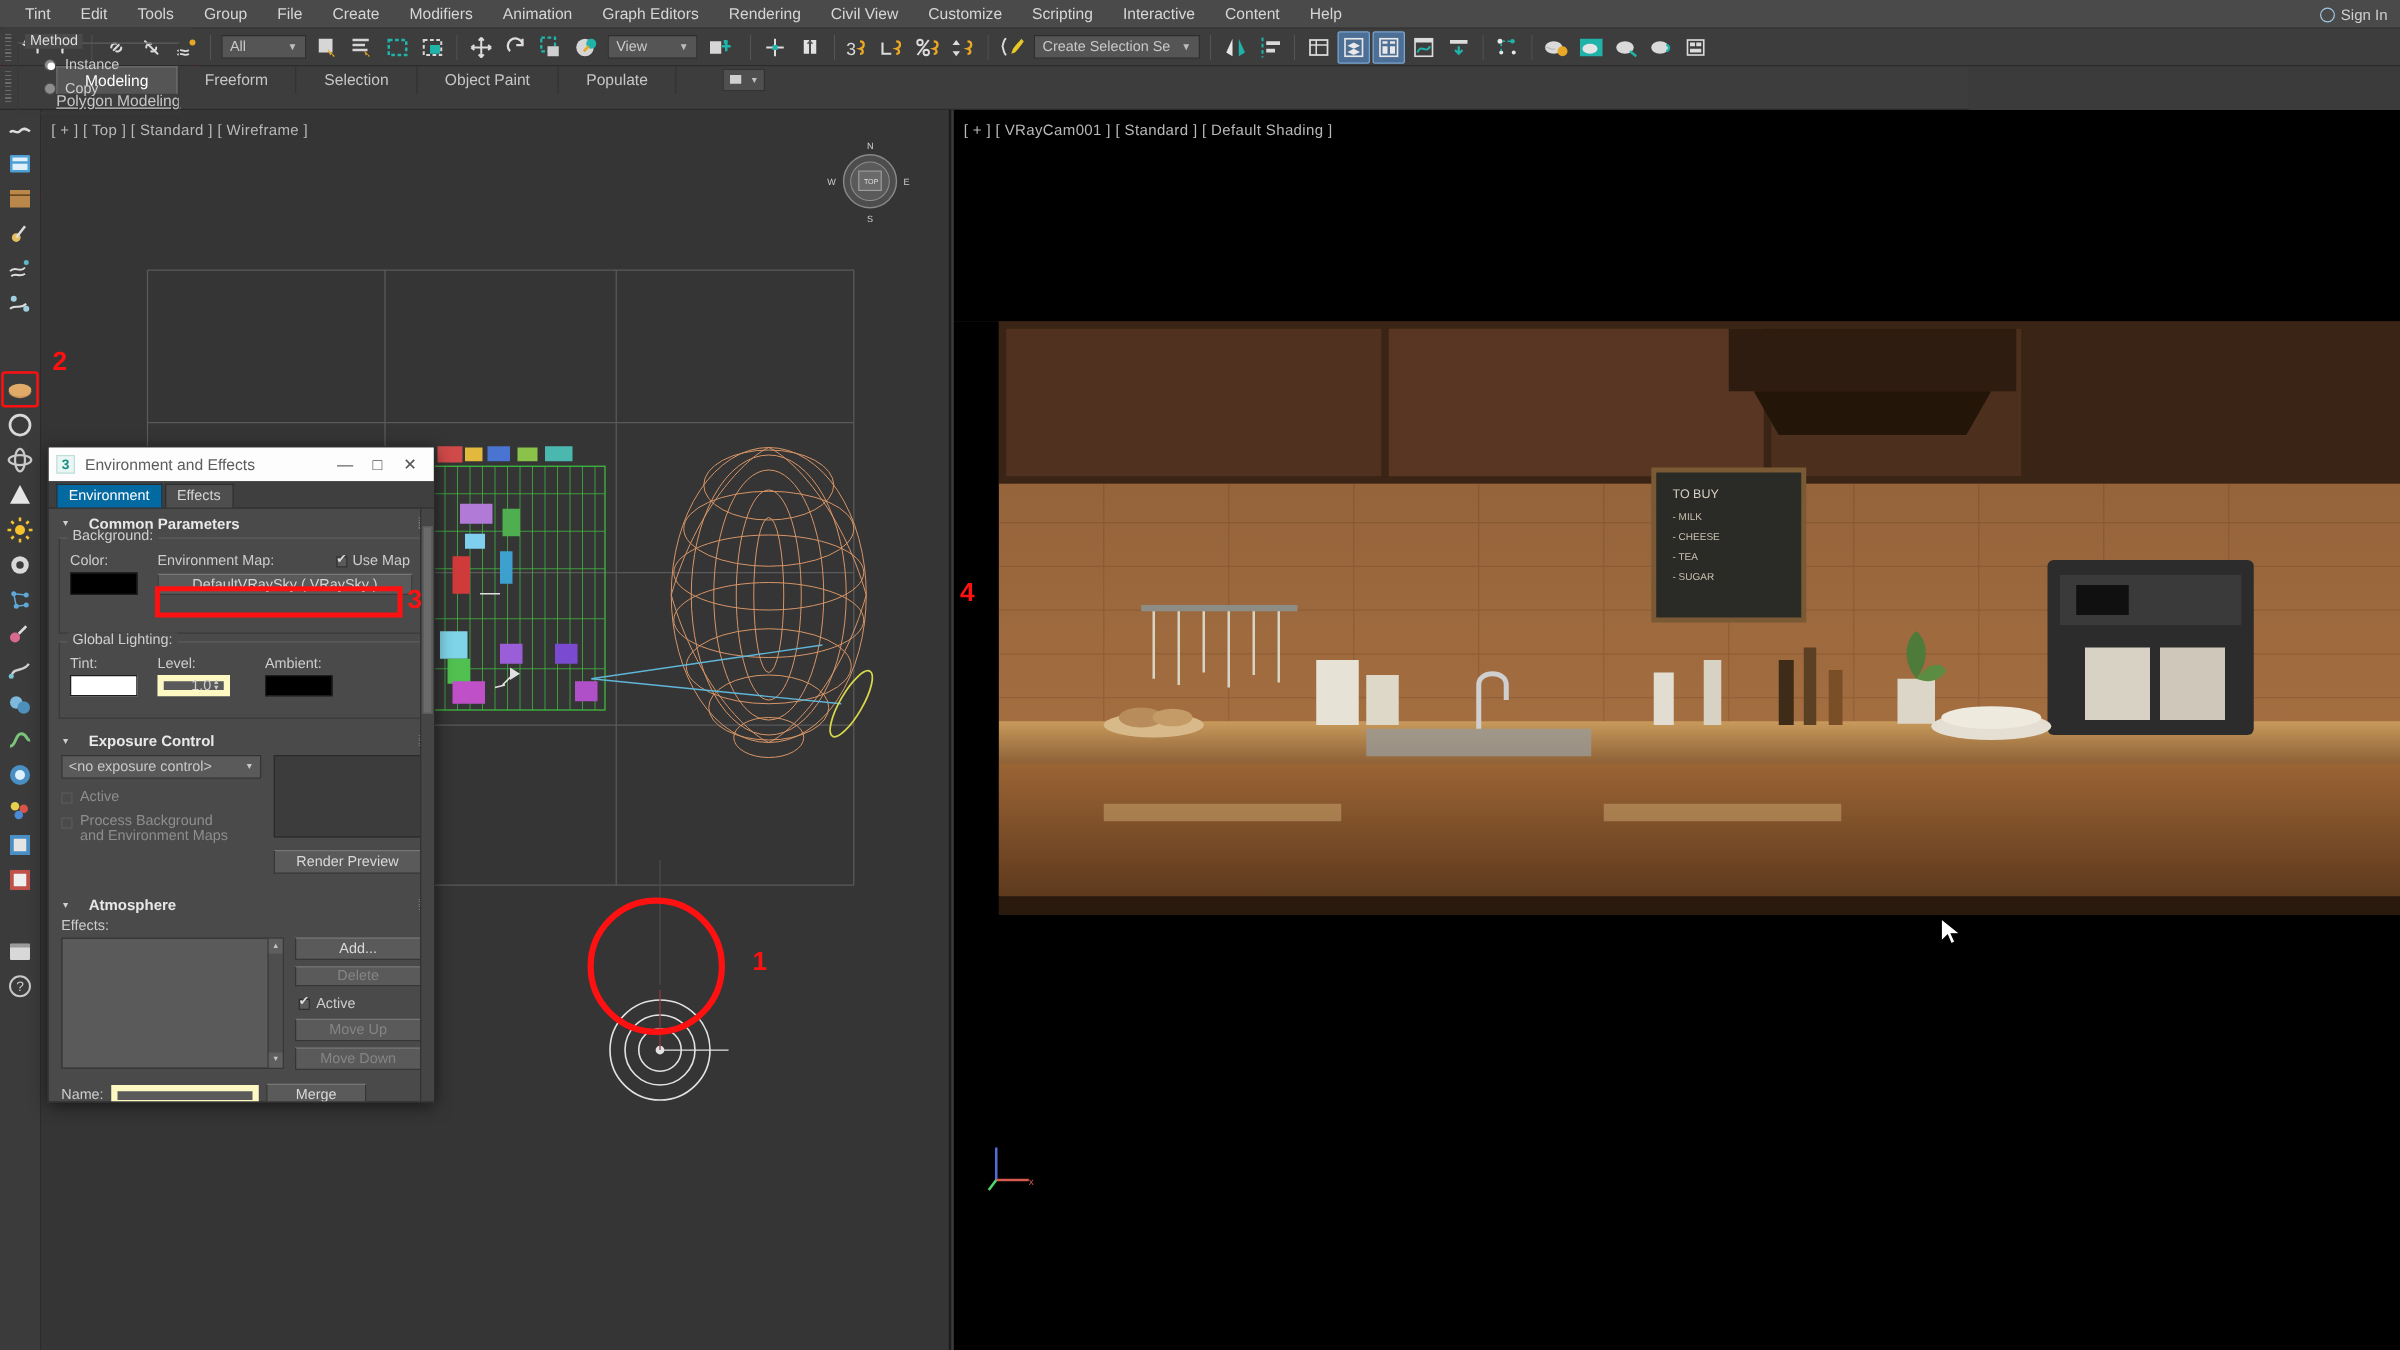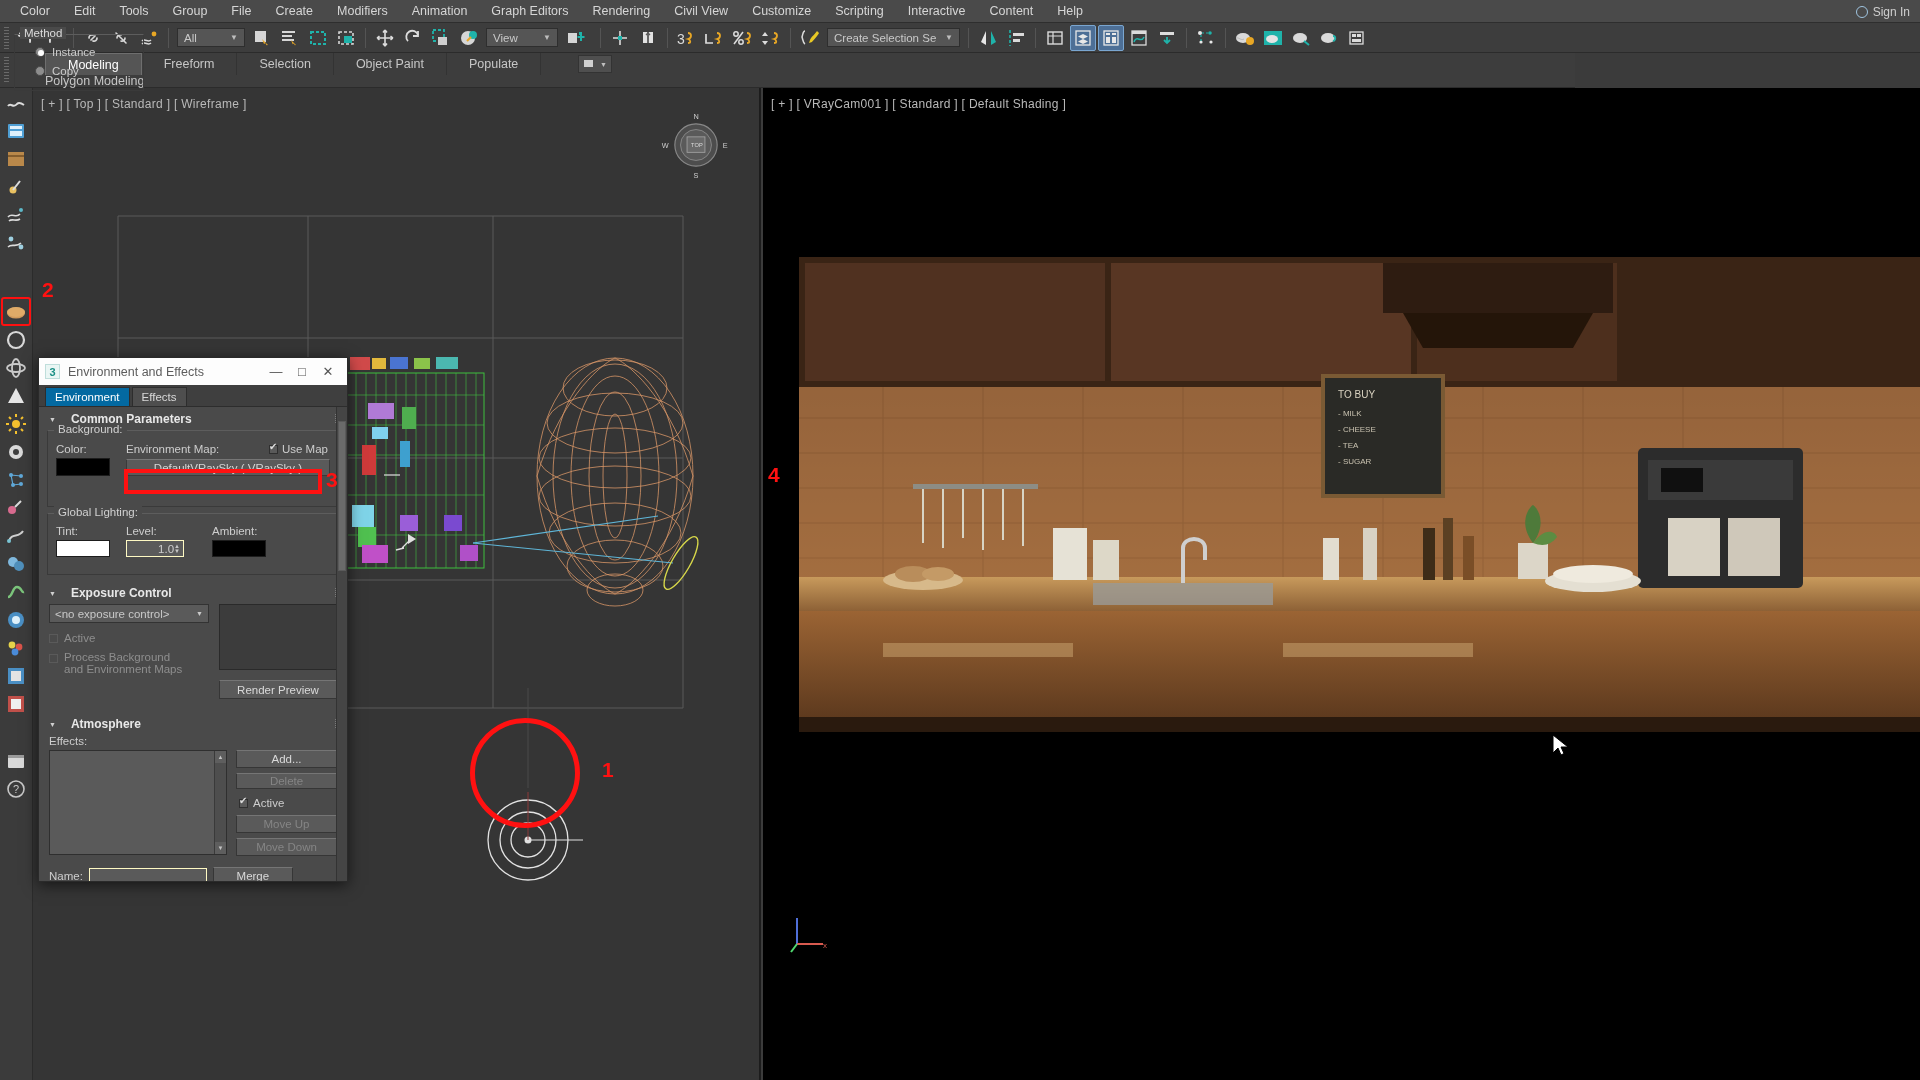--- a/index.html
+++ b/index.html
@@ -39,21 +39,21 @@
   .ribbon { position:absolute; left:0; top:53px; width:1575px; height:35px;
     background:#3d3d3d; border-bottom:1px solid #2b2b2b; }
   .ribgrip { position:absolute; left:4px; top:4px; width:5px; height:26px;
     background:repeating-linear-gradient(to bottom,#6a6a6a 0,#6a6a6a 1px,transparent 1px,transparent 3px); }
   .ribtabs { position:absolute; left:45px; top:0; display:flex; height:22px; }
   .ribtab { color:#c6c6c6; font-size:12.5px; padding:0 22px; line-height:22px;
     border-right:1px solid #333; }
   .ribtab.sel { background:#555; color:#fff; border-top:1px solid #6e6e6e;
     border-left:1px solid #6e6e6e; border-right:1px solid #6e6e6e; }
   .ribsub { position:absolute; left:45px; top:22px; color:#c6c6c6; font-size:12.5px;
-    line-height:13px; }
+    line-height:13px;text-decoration:underline; }
   .ribicon { position:absolute; top:2px; width:34px; height:18px; background:#4f4f4f;
     border:1px solid #333; display:flex; align-items:center; justify-content:center; gap:3px; }
 
   
   .rail { position:absolute; left:0; top:88px; width:33px; height:992px;
     background:#3b3b3b; border-right:1px solid #2b2b2b; }
   .rbtn { width:28px; height:27px; margin:1px 2px; display:flex;
     align-items:center; justify-content:center; border-radius:2px; position:relative; }
   .rbtn.hl { outline:2px solid #ff1010; outline-offset:-1px; }
 
@@ -102,23 +102,23 @@
   .lbl.dim { color:#8e8e8e; }
   .swatch { border:1px solid #1d1d1d; }
   .mapbtn { background:#5a5a5a; border:1px solid #3a3a3a; border-top-color:#767676;
     color:#d4d4d4; font-size:11.5px; height:17px; display:flex; align-items:center;
     justify-content:center; }
   .chk { width:9px; height:9px; background:#5a5a5a; border:1px solid #2f2f2f;
     display:inline-block; position:relative; }
   .chk.on::after { content:"✔"; position:absolute; left:-1px; top:-5px;
     font-size:10px; color:#dcdcdc; }
   .chk.dis { background:#4a4a4a; border-color:#5a5a5a; }
-  .spin { height:17px; background:#5a5a5a; border:1px solid #fef9c3; color:#cdcdcd;
+  .spin { height:17px; background:#5a5a5a; border:5px solid #fef9c3; color:#cdcdcd;
     font-size:11.5px; display:flex; align-items:center; padding-left:22px;
-    justify-content:flex-end; }
+    justify-content:space-between; }
   .spin .ar { display:flex; flex-direction:column; font-size:6px; color:#c6c6c6;
     line-height:5px; padding-right:3px; }
   .selbox { height:19px; background:#5a5a5a; border:1px solid #333; color:#c9c9c9;
     font-size:11.5px; display:flex; align-items:center; justify-content:space-between;
     padding:0 5px; }
   .btn { background:#5a5a5a; border:1px solid #363636; border-top-color:#757575;
     color:#d9d9d9; font-size:11.5px; display:flex; align-items:center;
     justify-content:center; }
   .btn.dis { color:#858585; }
   .listbox { background:#5a5a5a; border:1px solid #2f2f2f; position:relative; }
@@ -146,21 +146,21 @@
   .anno { position:absolute; color:#ff1111; font-weight:bold; font-size:21px; }
   .hlbox { position:absolute; border:4px solid #ff1111; }
   .hlcircle { position:absolute; border:5px solid #ff1111; border-radius:50%; }
 </style>
 </head>
 <body>
 
 <div id="app">
 
   <div class="menubar">
-    <div class="mi">Color</div>
+    <div class="mi">Tint</div>
     <div class="mi">Edit</div>
     <div class="mi">Tools</div>
     <div class="mi">Group</div>
     <div class="mi">File</div>
     <div class="mi">Create</div>
     <div class="mi">Modifiers</div>
     <div class="mi">Animation</div>
     <div class="mi">Graph Editors</div>
     <div class="mi">Rendering</div>
     <div class="mi">Civil View</div>

